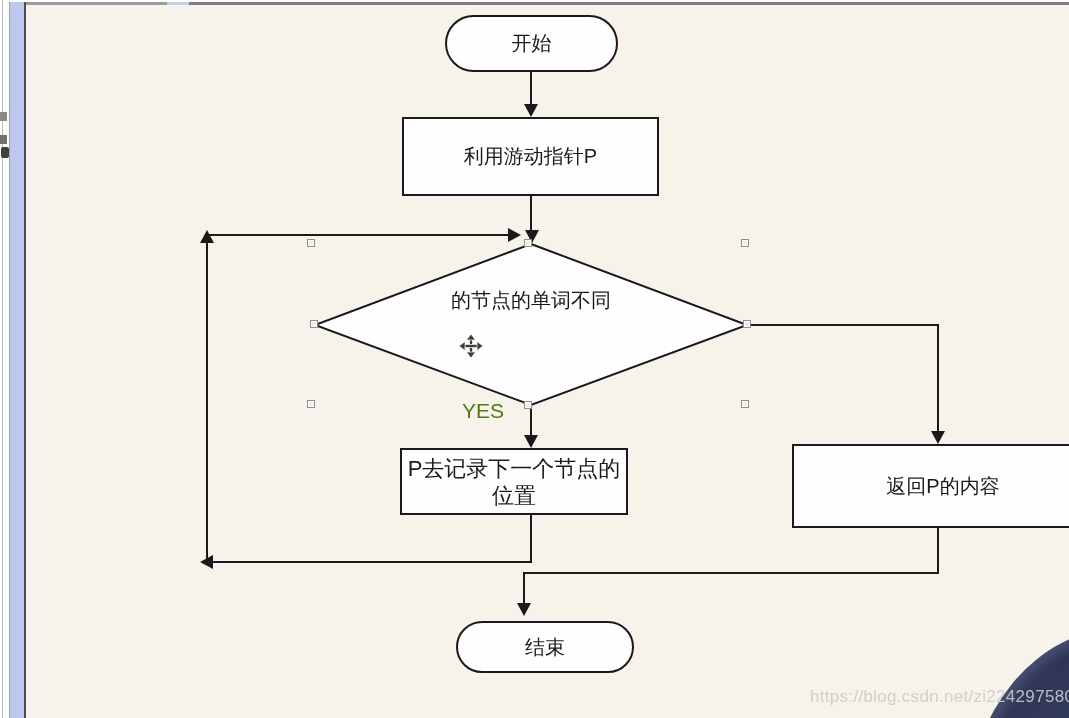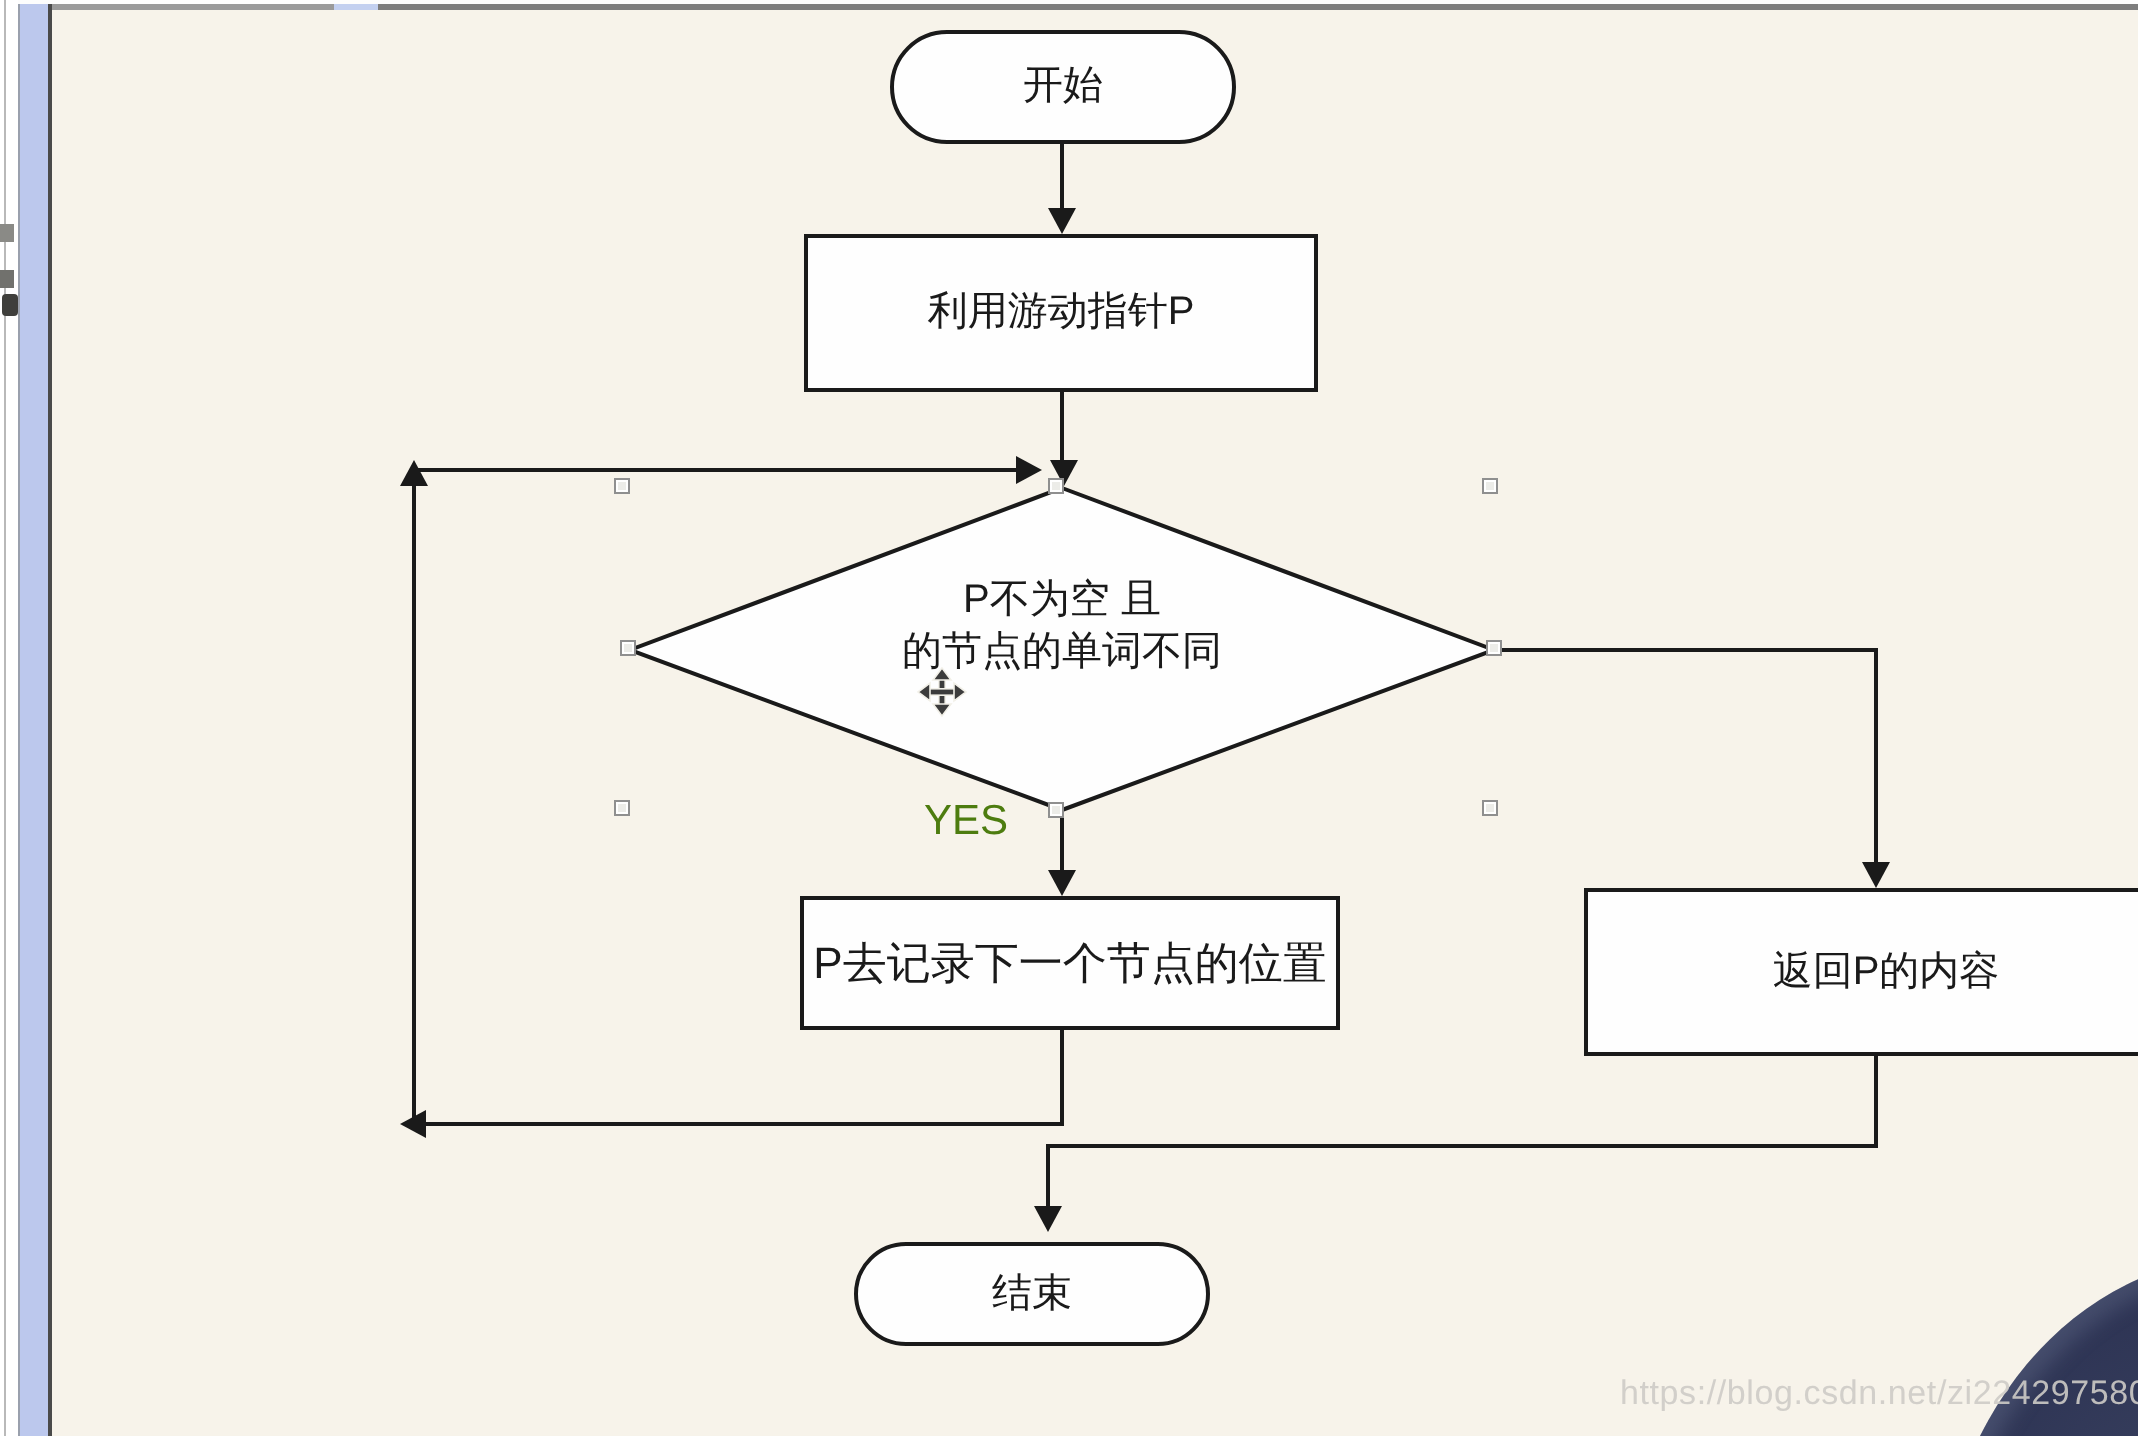--- a/index.html
+++ b/index.html
@@ -79,35 +79,34 @@
 
   <div class="node terminator" style="left:445px;top:15px;width:173px;height:57px;align-items:center;">
     <span>开始</span>
   </div>
 
   <div class="node" style="left:402px;top:117px;width:257px;height:79px;align-items:center;">
     <span>利用游动指针P</span>
   </div>
 
   <div class="diamond-text">
-    <div>P不为空 且</div>
     <div>的节点的单词不同</div>
   </div>
 
   <div class="edge-label">YES</div>
 
-  <div class="node advance" style="left:400px;top:448px;width:270px;height:67px;">
+  <div class="node advance" style="left:400px;top:448px;width:228px;height:67px;">
     <span>P去记录下一个节点的位置</span>
   </div>
 
   <div class="node" style="left:792px;top:444px;width:302px;height:84px;">
     <span>返回P的内容</span>
   </div>
 
-  <div class="node terminator" style="left:427px;top:621px;width:178px;height:52px;">
+  <div class="node terminator" style="left:456px;top:621px;width:178px;height:52px;">
     <span>结束</span>
   </div>
 
   <div class="handle" style="left:307px;top:239px;"></div>
   <div class="handle" style="left:524px;top:239px;"></div>
   <div class="handle" style="left:741px;top:239px;"></div>
   <div class="handle" style="left:310px;top:320px;"></div>
   <div class="handle" style="left:743px;top:320px;"></div>
   <div class="handle" style="left:307px;top:400px;"></div>
   <div class="handle" style="left:524px;top:401px;"></div>

